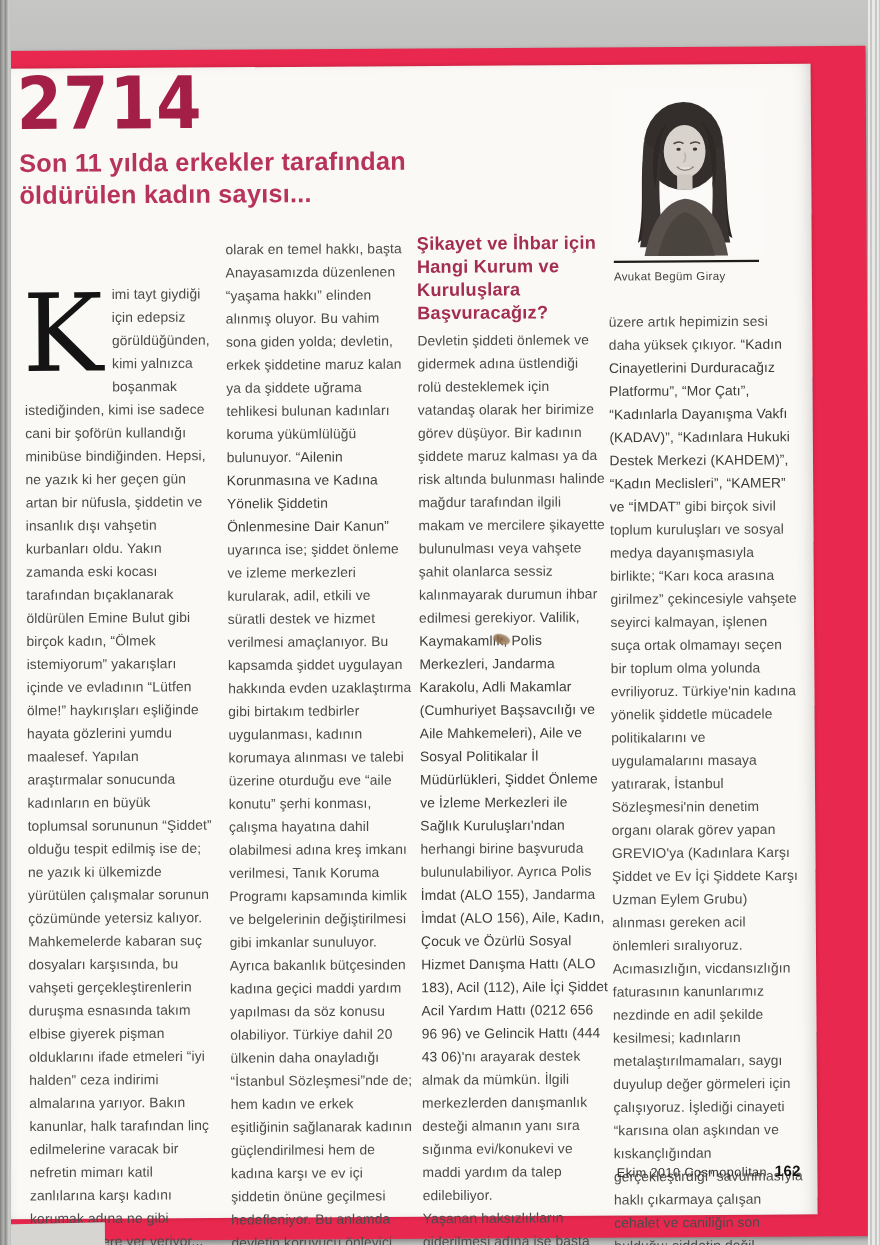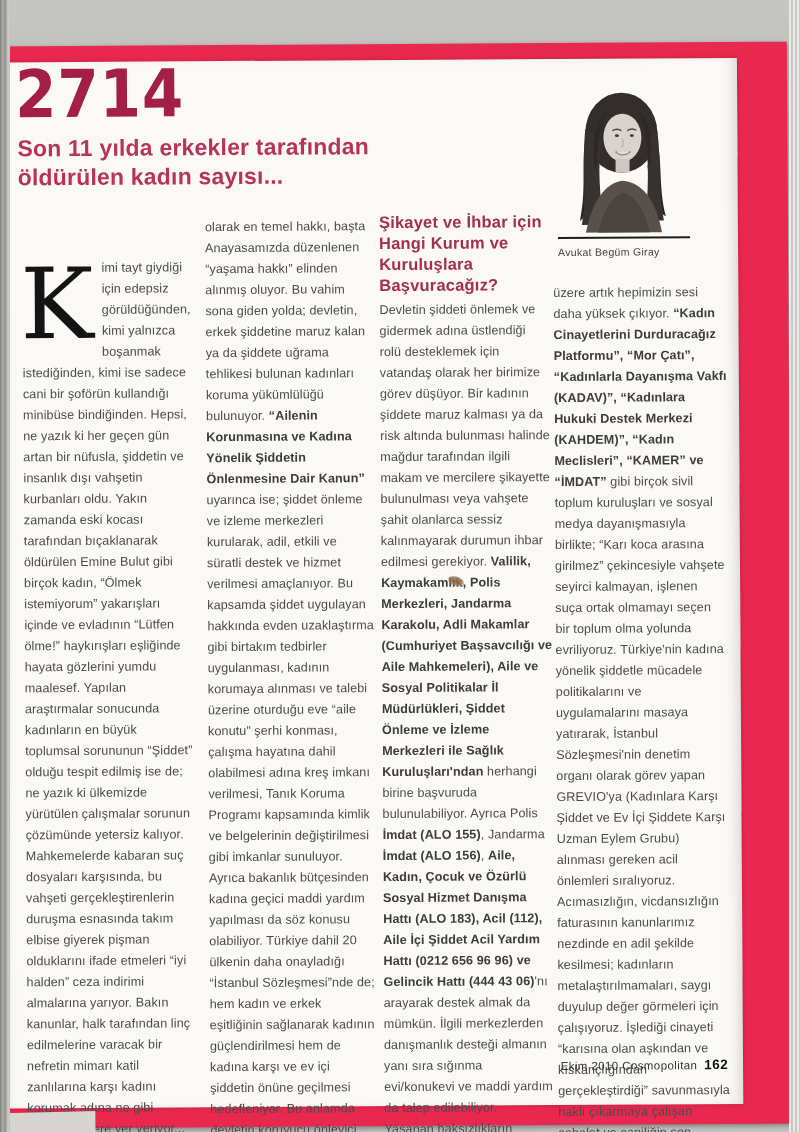--- a/index.html
+++ b/index.html
@@ -64,21 +64,21 @@
   #col-4{left:551px;top:224px;width:173px;}
   .dropcap{
     float:left;font-family:"DejaVu Serif", serif;font-weight:400;
     font-size:98px;line-height:80px;color:#141414;
     margin:6px 8px 0 -2px;
   }
   .col3-heading{
     font-weight:700;font-size:16.5px;line-height:21px;color:var(--heading);
     letter-spacing:.2px;margin-bottom:4px;
   }
-  .bold-run{font-weight:700;color:#3c3c3c;}
+  .bold-run{font-weight:400;color:#3c3c3c;}
   .footer{
     position:absolute;left:0;top:999px;width:721px;text-align:right;
     font-size:11.5px;color:#333;letter-spacing:.4px;
   }
   .footer .pageno{font-weight:700;font-size:13.5px;margin-left:7px;color:#111;}
   .scan-stain{
     position:absolute;left:444px;top:517px;width:16px;height:9px;border-radius:50%;
     background:radial-gradient(ellipse at 40% 50%, #7d5b3a 0%, #a0805c 60%, rgba(160,128,92,0) 100%);
     filter:blur(.6px);opacity:.85;transform:rotate(18deg);
   }

